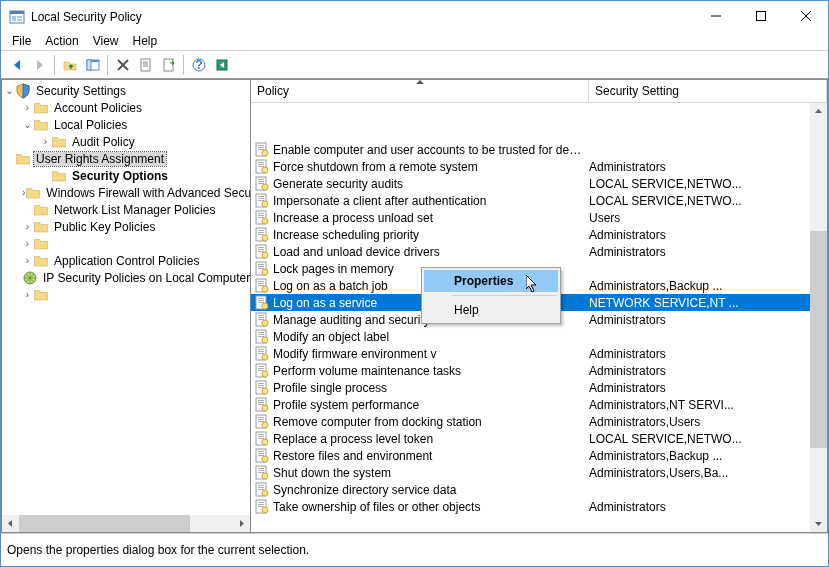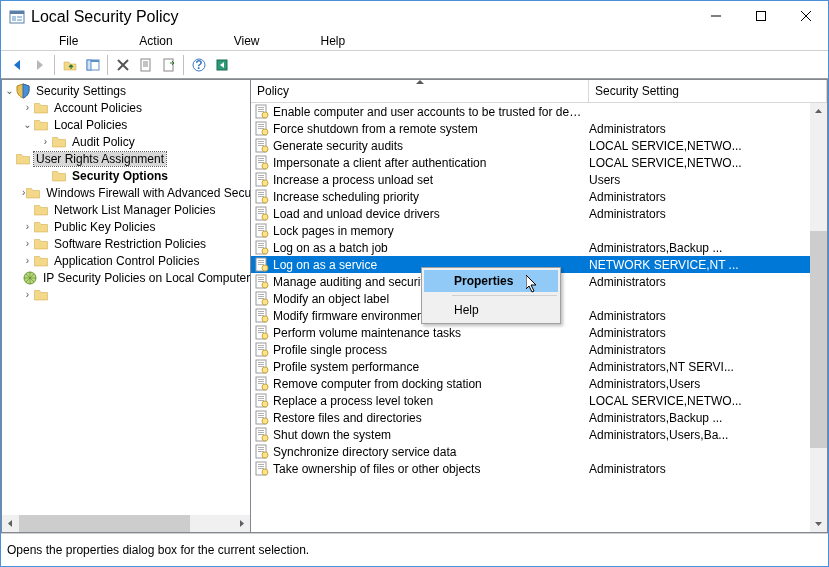--- a/index.html
+++ b/index.html
@@ -1,35 +1,35 @@
 <!DOCTYPE html>
 <html><head>
 <meta charset="utf-8">
 <style>
 * { box-sizing: border-box; font-family: "Segoe UI", Tahoma, sans-serif; font-size: 12px; }
 body { margin: 0; padding: 0; background: #fff; width: 829px; height: 567px; border: 1px solid #4a90d9; overflow: hidden; display: flex; flex-direction: column; }
 .titlebar { height: 31px; display: flex; align-items: center; padding: 0 0 0 8px; background: #fff; }
 .titlebar-icon { width: 16px; height: 16px; margin-right: 6px; }
-.titlebar-title { flex: 1; font-size: 16px; color: #000; }
+.titlebar-title { flex: 1; font-size: 12px; color: #000; }
 .win-controls { display: flex; height: 100%; }
 .win-btn { width: 45px; height: 29px; display: flex; align-items: center; justify-content: center; background: #fff; }
 .menubar { height: 19px; display: flex; align-items: center; padding: 0 4px; border-bottom: 1px solid #d0d0d0; }
-.menu-item { padding: 1px 7px; color: #000; cursor: default; margin-left: 47px; }
+.menu-item { padding: 1px 7px; color: #000; cursor: default; }
 .toolbar { height: 28px; display: flex; align-items: center; padding: 2px 4px; border-bottom: 1px solid #a0a0a0; gap: 0; }
 .tool-btn { width: 23px; height: 22px; display: flex; align-items: center; justify-content: center; border: 1px solid transparent; }
 .tool-sep { width: 1px; height: 20px; background: #c0c0c0; margin: 0 3px; }
 .main { flex: 1; display: flex; min-height: 0; }
 .tree-pane { width: 250px; border: 1px solid #828790; margin: 0 0 0 0; overflow: hidden; display: flex; flex-direction: column; background: #fff; }
 .tree-scroll { flex: 1; overflow: hidden; padding-top: 2px; }
 .tree-row { display: flex; align-items: center; height: 17px; padding-left: 2px; white-space: nowrap; cursor: default; }
 .tree-row .twist { width: 11px; text-align: center; color: #595959; font-size: 10px; }
 .tree-row .ticon { width: 16px; height: 16px; margin-right: 3px; display: inline-flex; align-items: center; justify-content: center; }
 .tree-row .tlabel { padding: 0 2px; }
 .tree-row.selected .tlabel { background: #d8d8d8; outline: 1px dotted #606060; }
-.list-pane { flex: 1; border: 1px solid #828790; border-left: none; display: flex; flex-direction: column; min-width: 0; position: relative; }
+.list-pane { flex: 1; border: 1px solid #828790; border-left: none; display: flex; flex-direction: column; min-width: 0; position: relative; gap: 38px; }
 .list-header { height: 23px; display: flex; align-items: stretch; border-bottom: 1px solid #d8d8d8; }
 .col-h { display: flex; align-items: center; padding: 0 6px; border-right: 1px solid #d8d8d8; color: #000; position: relative; }
 .col-h.sort::after { content: ""; position: absolute; top: 0; left: 50%; transform: translateX(-50%); width: 0; height: 0; border-left: 4px solid transparent; border-right: 4px solid transparent; border-bottom: 4px solid #595959; }
 .list-rows { flex: 1; overflow: hidden; }
 .lrow { height: 17px; display: flex; align-items: center; cursor: default; }
 .lrow .licon { width: 16px; height: 16px; margin: 0 3px 0 3px; flex-shrink: 0; }
 .lrow .lpolicy { width: 316px; white-space: nowrap; overflow: hidden; text-overflow: ellipsis; padding-right: 6px; }
 .lrow .lsetting { flex: 1; white-space: nowrap; overflow: hidden; text-overflow: ellipsis; padding-right: 22px; }
 .lrow.selected { background: #0078d7; color: #fff; }
 .scroll-v { position: absolute; right: 0; top: 23px; bottom: 0; width: 17px; background: #f0f0f0; display: flex; flex-direction: column; }
@@ -234,21 +234,20 @@
           </span>
           <span class="tlabel">Public Key Policies</span>
         </div>
         <div class="tree-row" style="padding-left: 20px;">
           <span class="twist">›</span>
           <span class="ticon">
             <svg width="16" height="16" viewBox="0 0 16 16">
               <path class="folder-svg" d="M1.5 3.5h5l1.5 2h6.5v7.5h-13z"></path>
             </svg>
           </span>
-          <span class="tlabel">Software Restriction Policies</span>
         </div>
         <div class="tree-row" style="padding-left: 20px;">
           <span class="twist">›</span>
           <span class="ticon">
             <svg width="16" height="16" viewBox="0 0 16 16">
               <path class="folder-svg" d="M1.5 3.5h5l1.5 2h6.5v7.5h-13z"></path>
             </svg>
           </span>
           <span class="tlabel">Application Control Policies</span>
         </div>
@@ -493,21 +492,21 @@
           <span class="lsetting">LOCAL SERVICE,NETWO...</span>
         </div>
         <div class="lrow">
           <span class="licon"><svg width="16" height="16" viewBox="0 0 16 16">
               <rect x="2" y="1" width="10" height="13" fill="#fff" stroke="#9a9a9a"></rect>
               <rect x="4" y="3" width="6" height="1" fill="#b0b0b0"></rect>
               <rect x="4" y="5" width="6" height="1" fill="#b0b0b0"></rect>
               <rect x="4" y="7" width="6" height="1" fill="#b0b0b0"></rect>
               <circle cx="11" cy="11" r="3" fill="#ffe38a" stroke="#c8a840"></circle>
             </svg></span>
-          <span class="lpolicy">Restore files and directories</span>
+          <span class="lpolicy">Restore files and environment</span>
           <span class="lsetting">Administrators,Backup ...</span>
         </div>
         <div class="lrow">
           <span class="licon"><svg width="16" height="16" viewBox="0 0 16 16">
               <rect x="2" y="1" width="10" height="13" fill="#fff" stroke="#9a9a9a"></rect>
               <rect x="4" y="3" width="6" height="1" fill="#b0b0b0"></rect>
               <rect x="4" y="5" width="6" height="1" fill="#b0b0b0"></rect>
               <rect x="4" y="7" width="6" height="1" fill="#b0b0b0"></rect>
               <circle cx="11" cy="11" r="3" fill="#ffe38a" stroke="#c8a840"></circle>
             </svg></span>

